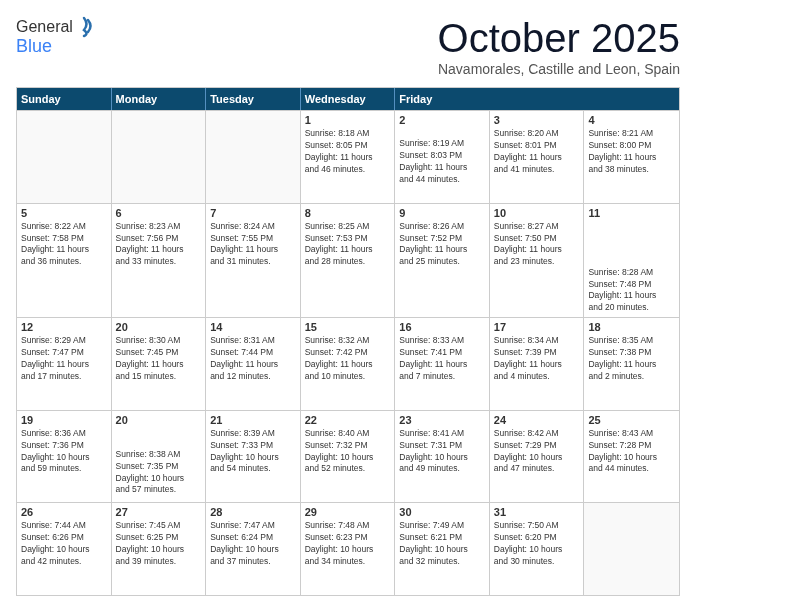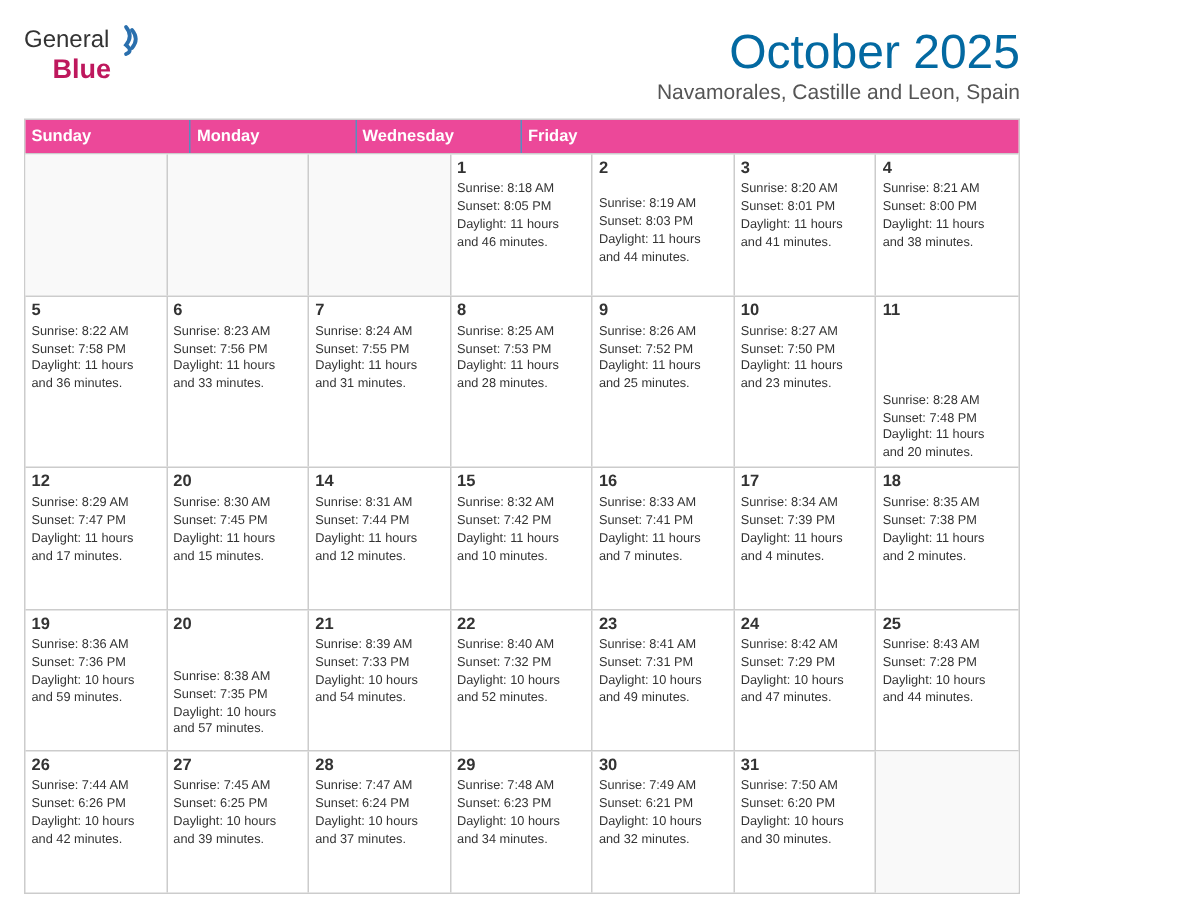--- a/index.html
+++ b/index.html
@@ -31,38 +31,38 @@
     .logo-blue { color: #2a6fad; }
     .logo-icon {
       width: 18px;
       height: 22px;
       margin-left: 2px;
     }
     .title-section {
       text-align: right;
     }
     .month-title {
-      font-size: 32px;
-      color: #0369a1;
+      font-size: 40px;
+      color: #0f172a;
       font-weight: normal;
     }
     .location-title {
       font-size: 14px;
       color: #555;
     }
     .calendar {
       flex: 1;
       display: flex;
       flex-direction: column;
       border: 1px solid #ccc;
     }
     .calendar-header {
       display: grid;
-      grid-template-columns: repeat(6, 1fr);
-      background: #ec4899;
+      grid-template-columns: repeat(7, 1fr);
+      background: #0c4a6e;
     }
     .calendar-header-cell {
       color: white;
       font-size: 11px;
       font-weight: bold;
       padding: 5px 4px;
       text-align: left;
       border-right: 1px solid #5590c0;
     }
     .calendar-header-cell:last-child { border-right: none; }
@@ -109,33 +109,34 @@
     <div class="logo">
       <div>
         <div style="display:flex;align-items:center;">
           <span class="logo-general">General</span>
 
           <svg class="logo-icon" viewBox="0 0 18 22" fill="none">
             <path d="M9 2 Q14 8 9 14 Q14 18 9 20" stroke="#2a6fad" stroke-width="2.5" fill="none" stroke-linecap="round"></path>
             <path d="M13 4 Q18 10 13 16" stroke="#2a6fad" stroke-width="2.5" fill="none" stroke-linecap="round"></path>
           </svg>
         </div>
-        <div class="logo-blue" style="font-size:18px;font-weight:bold;color:#be185d;margin-top:-2px;text-align:center;">Blue</div>
+        <div class="logo-blue" style="font-size:18px;font-weight:normal;color:#3b82f6;margin-top:-2px;">Blue</div>
       </div>
     </div>
     <div class="title-section">
       <div class="month-title">October 2025</div>
       <div class="location-title">Navamorales, Castille and Leon, Spain</div>
     </div>
   </div>
 
   <div class="calendar">
     <div class="calendar-header">
     <div class="calendar-header-cell">Sunday</div>
         <div class="calendar-header-cell">Monday</div>
+        <div class="calendar-header-cell">Tuesday</div>
         <div class="calendar-header-cell">Wednesday</div>
         <div class="calendar-header-cell">Friday</div>
       </div>
     <div class="calendar-body">
     <div class="calendar-row">
           <div class="calendar-cell empty-cell"></div>
           <div class="calendar-cell empty-cell"></div>
           <div class="calendar-cell empty-cell"></div>
           <div class="calendar-cell">
             <span class="cell-date">1</span>

